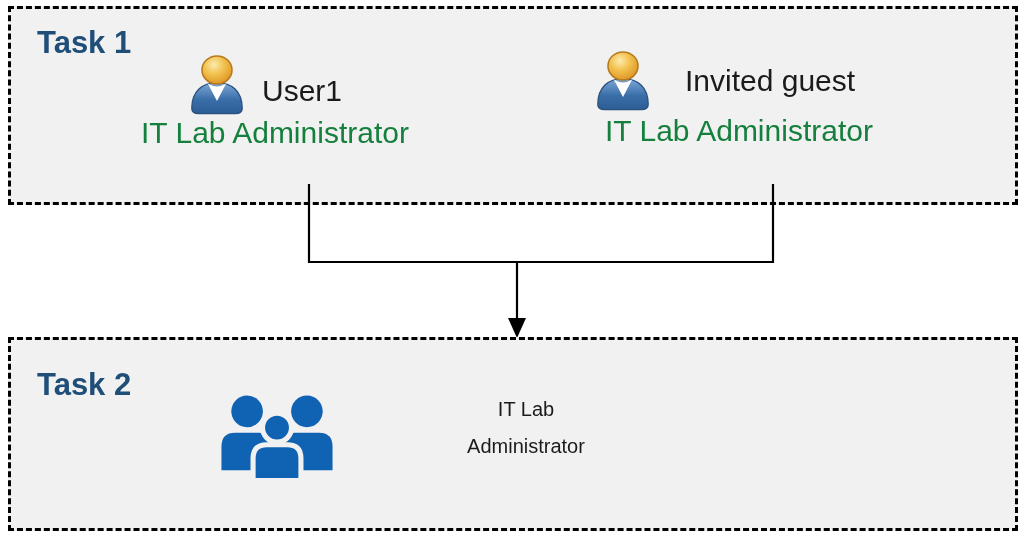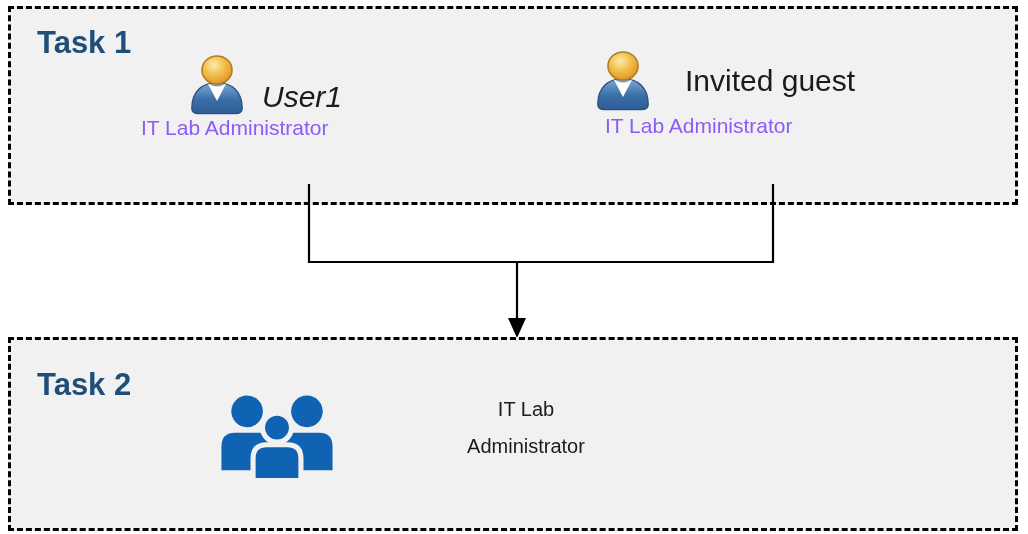--- a/index.html
+++ b/index.html
@@ -34,26 +34,26 @@
     width:62px;height:62px;
   }
   .p1{left:186px;top:54px;}
   .p2{left:592px;top:50px;}
   .uname{
     position:absolute;
     font-size:30px;
     color:#1B1B1B;
     white-space:nowrap;
   }
-  .n1{left:262px;top:80px;font-style:italic;}
+  .n1{left:262px;top:74px;}
   .n2{left:685px;top:64px;}
   .urole{
     position:absolute;
-    font-size:21px;
-    color:#8b5cf6;
+    font-size:30px;
+    color:#15803d;
     white-space:nowrap;
   }
   .r1{left:141px;top:116px;}
   .r2{left:605px;top:114px;}
   .group-icon{
     position:absolute;
     left:210px;top:390px;
     width:134px;height:94px;
   }
   .grp-fill{fill:#1062B2;}

